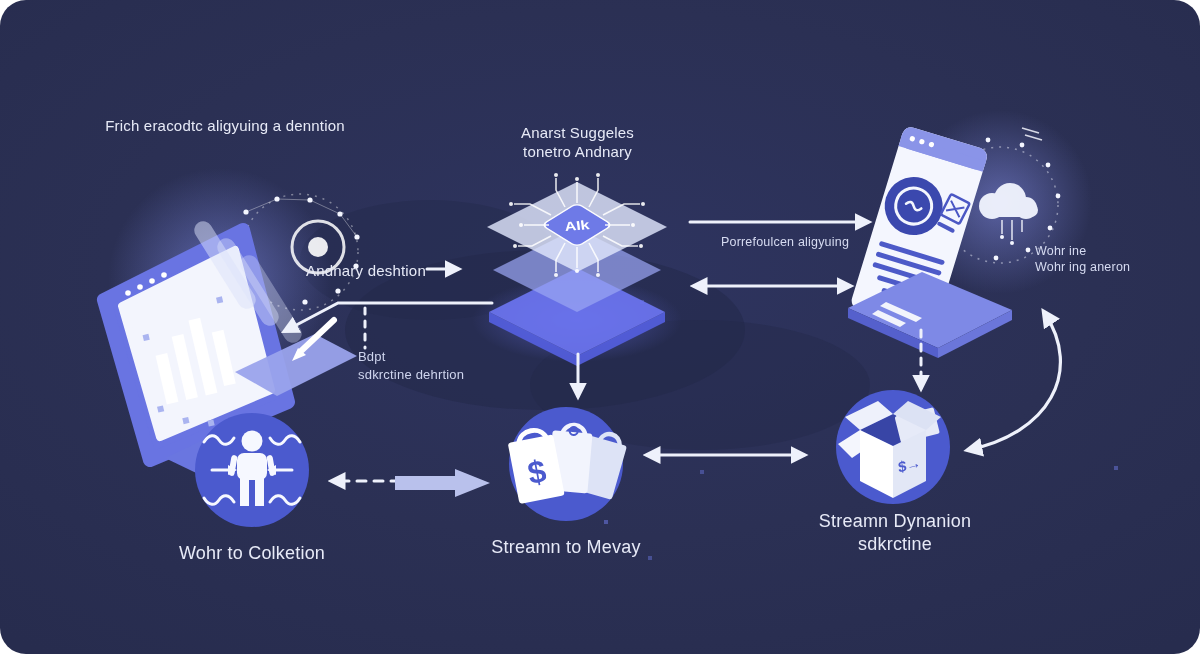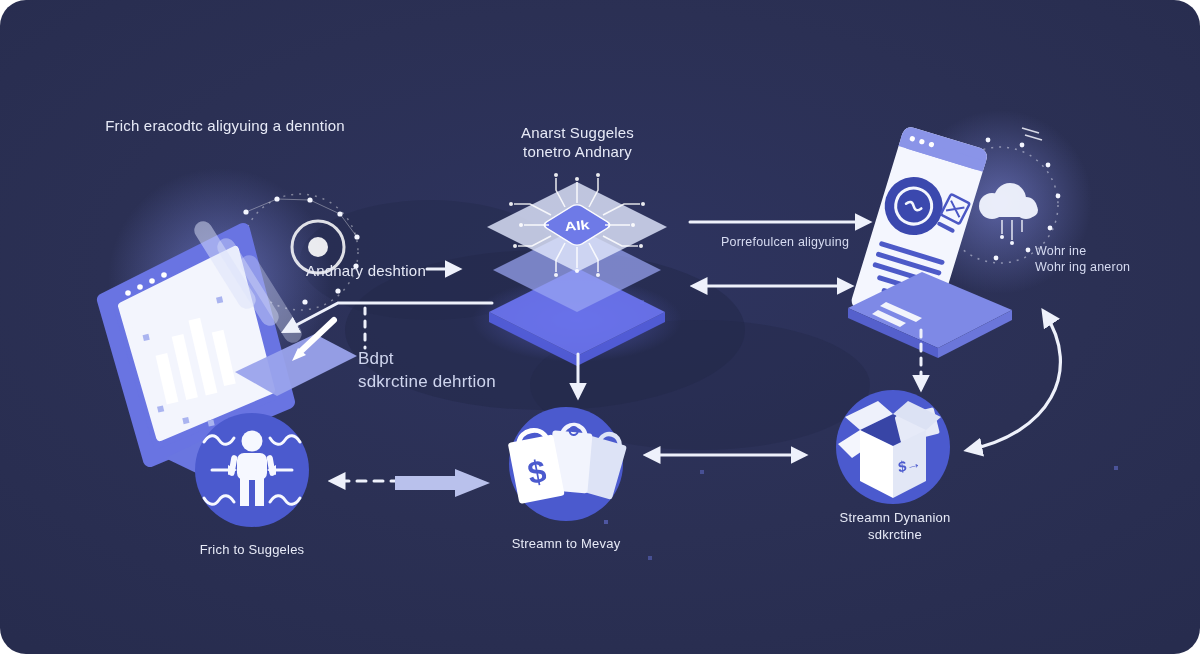--- a/index.html
+++ b/index.html
@@ -5,23 +5,23 @@
   html,body{margin:0;padding:0;background:#ffffff;}
   #stage{
     position:relative;width:1200px;height:654px;overflow:hidden;border-radius:26px;
     background:radial-gradient(900px 480px at 50% 42%, #2e3460 0%, #2b3054 55%, #272c4e 100%);
     font-family:"Liberation Sans", sans-serif;
   }
   #art{position:absolute;left:0;top:0;}
   .lbl{position:absolute;color:#e7eaf7;letter-spacing:.2px;line-height:1.28;}
   .center{text-align:center;}
   .lg{font-size:15px;}
-  .md{font-size:13px;}
+  .md{font-size:18px;}
   .sm{font-size:12.5px;color:#d6dbf1;}
-  .xs{font-size:17px;color:#cfd5ee;line-height:1.35;}
+  .xs{font-size:13px;color:#cfd5ee;line-height:1.35;}
 </style>
 </head>
 <body>
 
 <div id="stage">
 
 <svg id="art" width="1200" height="654" viewBox="0 0 1200 654">
   <defs>
     <radialGradient id="glowL" cx="50%" cy="50%" r="50%">
       <stop offset="0%" stop-color="rgba(133,145,238,0.55)"></stop>
@@ -300,21 +300,21 @@
     <div>sdkrctine dehrtion</div>
   </div>
 
   <div class="lbl sm center" style="left:700px;top:234px;width:170px;">Porrefoulcen aligyuing</div>
 
   <div class="lbl sm" style="left:1035px;top:243px;">
     <div>Wohr ine</div>
     <div>Wohr ing aneron</div>
   </div>
 
-  <div class="lbl md center" style="left:152px;top:542px;width:200px;">Frich to Suggeles</div>
+  <div class="lbl md center" style="left:152px;top:542px;width:200px;">Wohr to Colketion</div>
 
   <div class="lbl md center" style="left:466px;top:536px;width:200px;">Streamn to Mevay</div>
 
   <div class="lbl md center" style="left:795px;top:510px;width:200px;">
     <div>Streamn Dynanion</div>
     <div>sdkrctine</div>
   </div>
 
 </div>
 

